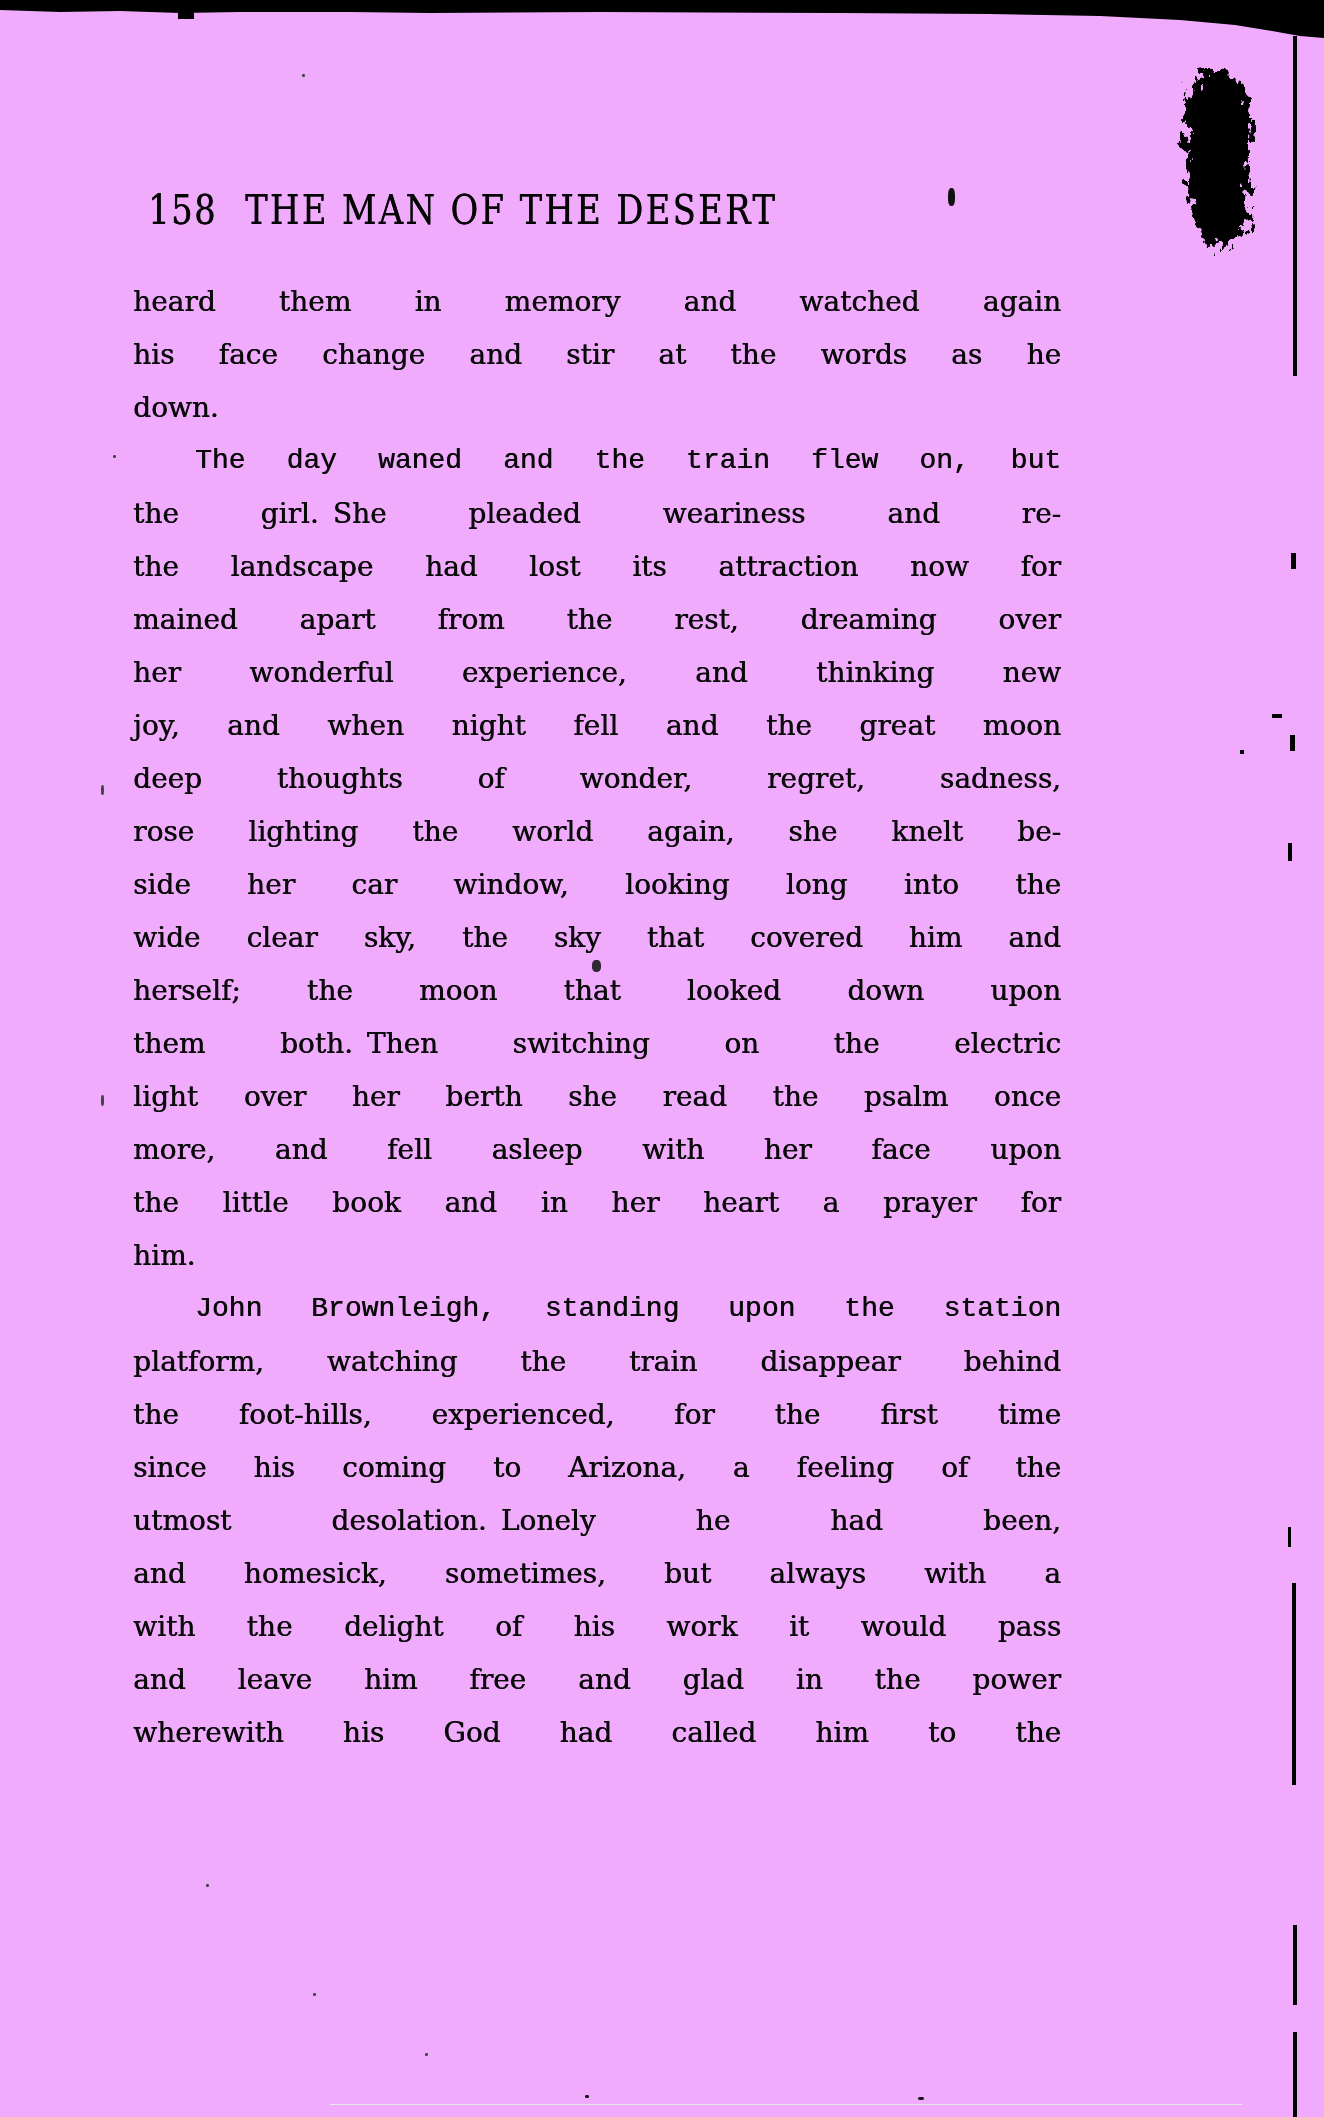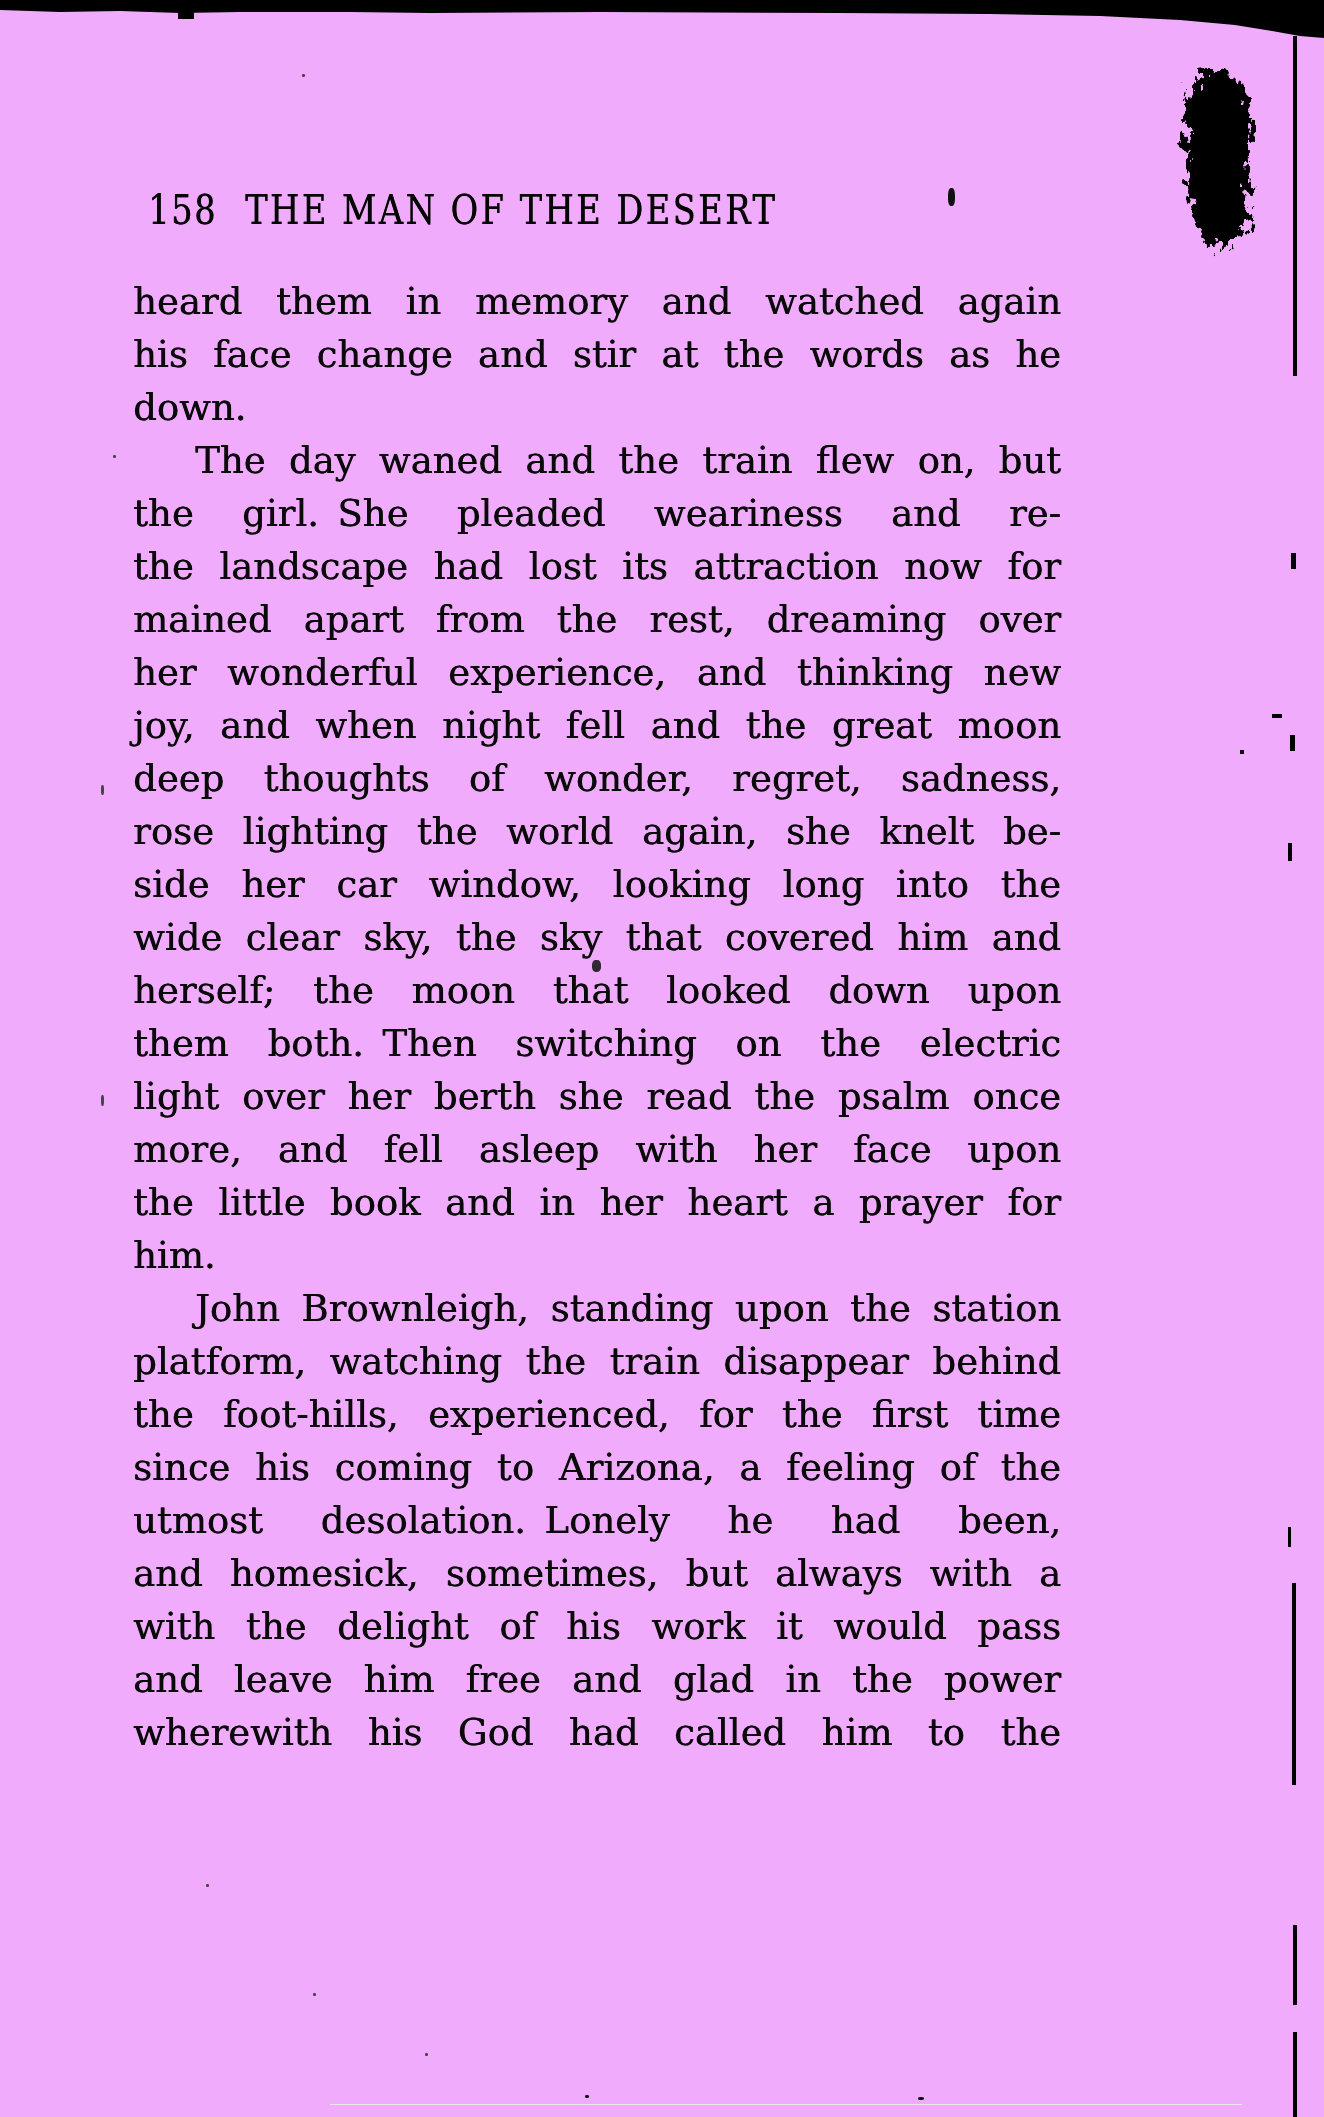--- a/index.html
+++ b/index.html
@@ -29,26 +29,26 @@
     font-size:41px;color:#050505;white-space:nowrap;
     transform:scaleX(0.82);transform-origin:left top;
     text-shadow:0.5px 0.4px 0 #050505;
   }
   .header .pagenum{margin-right:34px;letter-spacing:2px;}
   .header .title{letter-spacing:3px;}
 
   
   .text-block{
     position:absolute;left:133px;top:275px;width:928px;
-    font-size:37px;line-height:53px;color:#0a0a0a;
+    font-size:28px;line-height:53px;color:#0a0a0a;
     text-shadow:0.5px 0.3px 0 #0a0a0a;
   }
   .line{text-align:justify;text-align-last:justify;white-space:normal;}
   .line.end{text-align-last:left;}
-  .line.indent{padding-left:62px;}
+  .line.indent{padding-left:62px;font-family:Liberation Mono, monospace;}
 
   
   .speck{position:absolute;background:#111;border-radius:40%;}
   .speck.faint{background:#444;}
   .bottom-hairline{position:absolute;left:330px;top:2104px;width:912px;height:1px;background:#e9e9e9;}
 </style>
 </head>
 <body>
 
 <div class="page">

